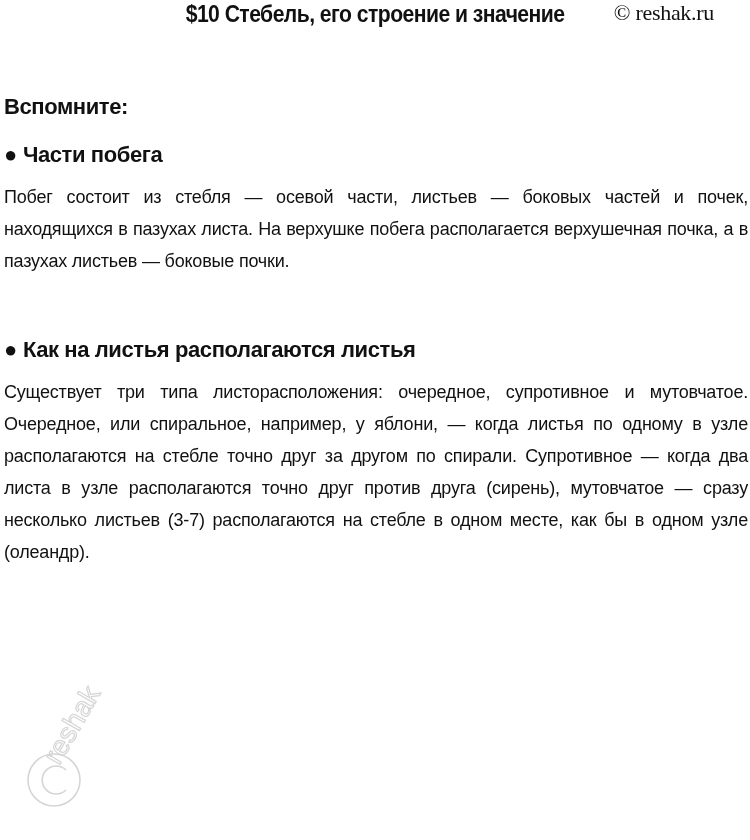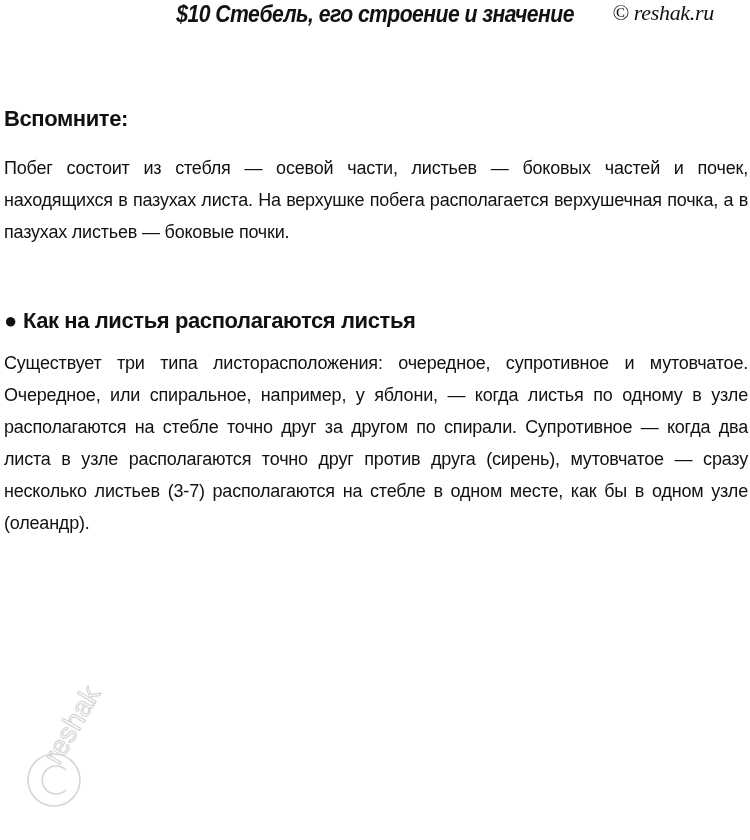--- a/index.html
+++ b/index.html
@@ -14,21 +14,20 @@
       overflow: hidden;
       color: #111111;
       font-family: "Liberation Sans", "DejaVu Sans", sans-serif;
     }
     .header {
       position: absolute;
       left: 0;
       top: 0;
       width: 718px;
       height: 32px;
-      font-style: italic;
     }
     .page-title {
       position: absolute;
       left: 0;
       width: 750px;
       top: 0;
       text-align: center;
       font-size: 23px;
       font-weight: bold;
       line-height: 28px;
@@ -48,21 +47,21 @@
     .content {
       position: absolute;
       left: 4px;
       top: 88px;
       width: 744px;
     }
     .intro {
       font-size: 22px;
       font-weight: bold;
       line-height: 30px;
-      margin: 16px 0 18px 0;
+      margin: 4px 0 18px 0;
       letter-spacing: -0.4px;
     }
     .section {
       margin: 0;
     }
     .section-heading {
       font-size: 22px;
       font-weight: bold;
       line-height: 30px;
       margin: 0 0 11px 0;
@@ -96,20 +95,23 @@
 
 <div class="header">
   <div class="page-title">$10 Стебель, его строение и значение</div>
   <div class="copyright">© reshak.ru</div>
 </div>
 
 <div class="content">
   <div class="intro">Вспомните:</div>
 
   <div class="section section-1">
+    <div class="section-heading">
+      <span class="bullet">●</span><span>Части побега</span>
+    </div>
     <p class="section-text">Побег состоит из стебля — осевой части, листьев — боковых частей и почек, находящихся в пазухах листа. На верхушке побега располагается верхушечная почка, а в пазухах листьев — боковые почки.</p>
   </div>
 
   <div class="section section-2">
   </div>
 
   <div class="section section-3">
     <div class="section-heading">
       <span class="bullet">●</span><span>Как на листья располагаются листья</span>
     </div>

